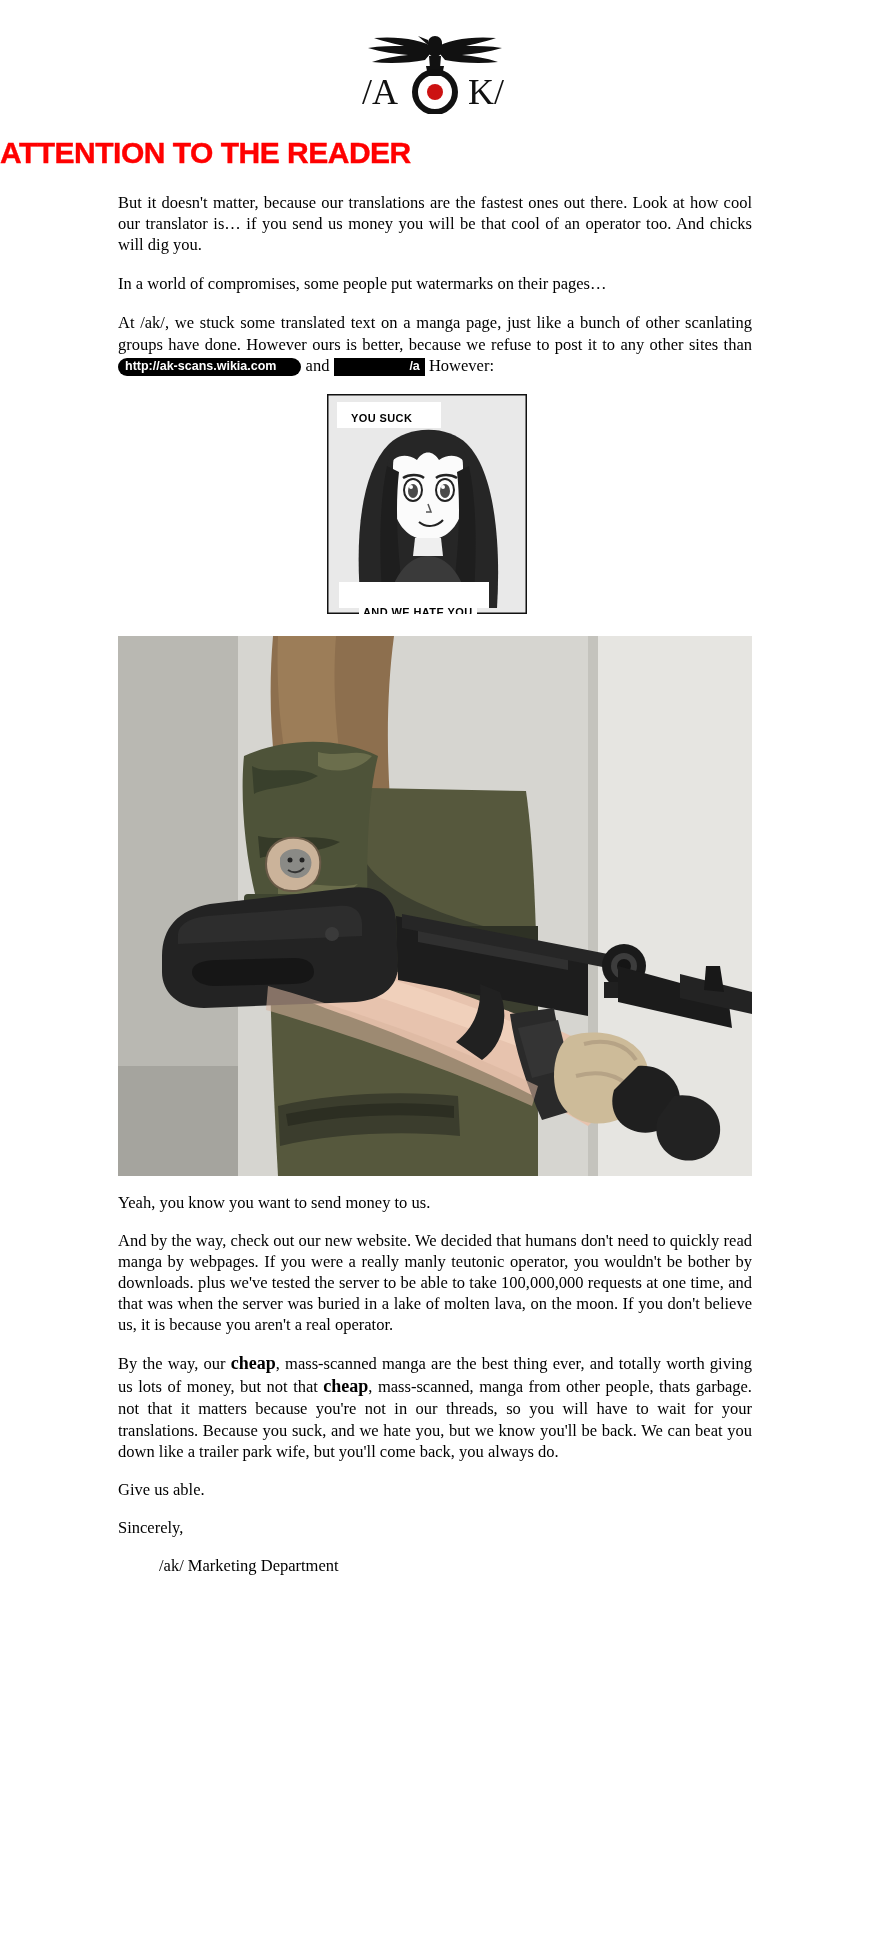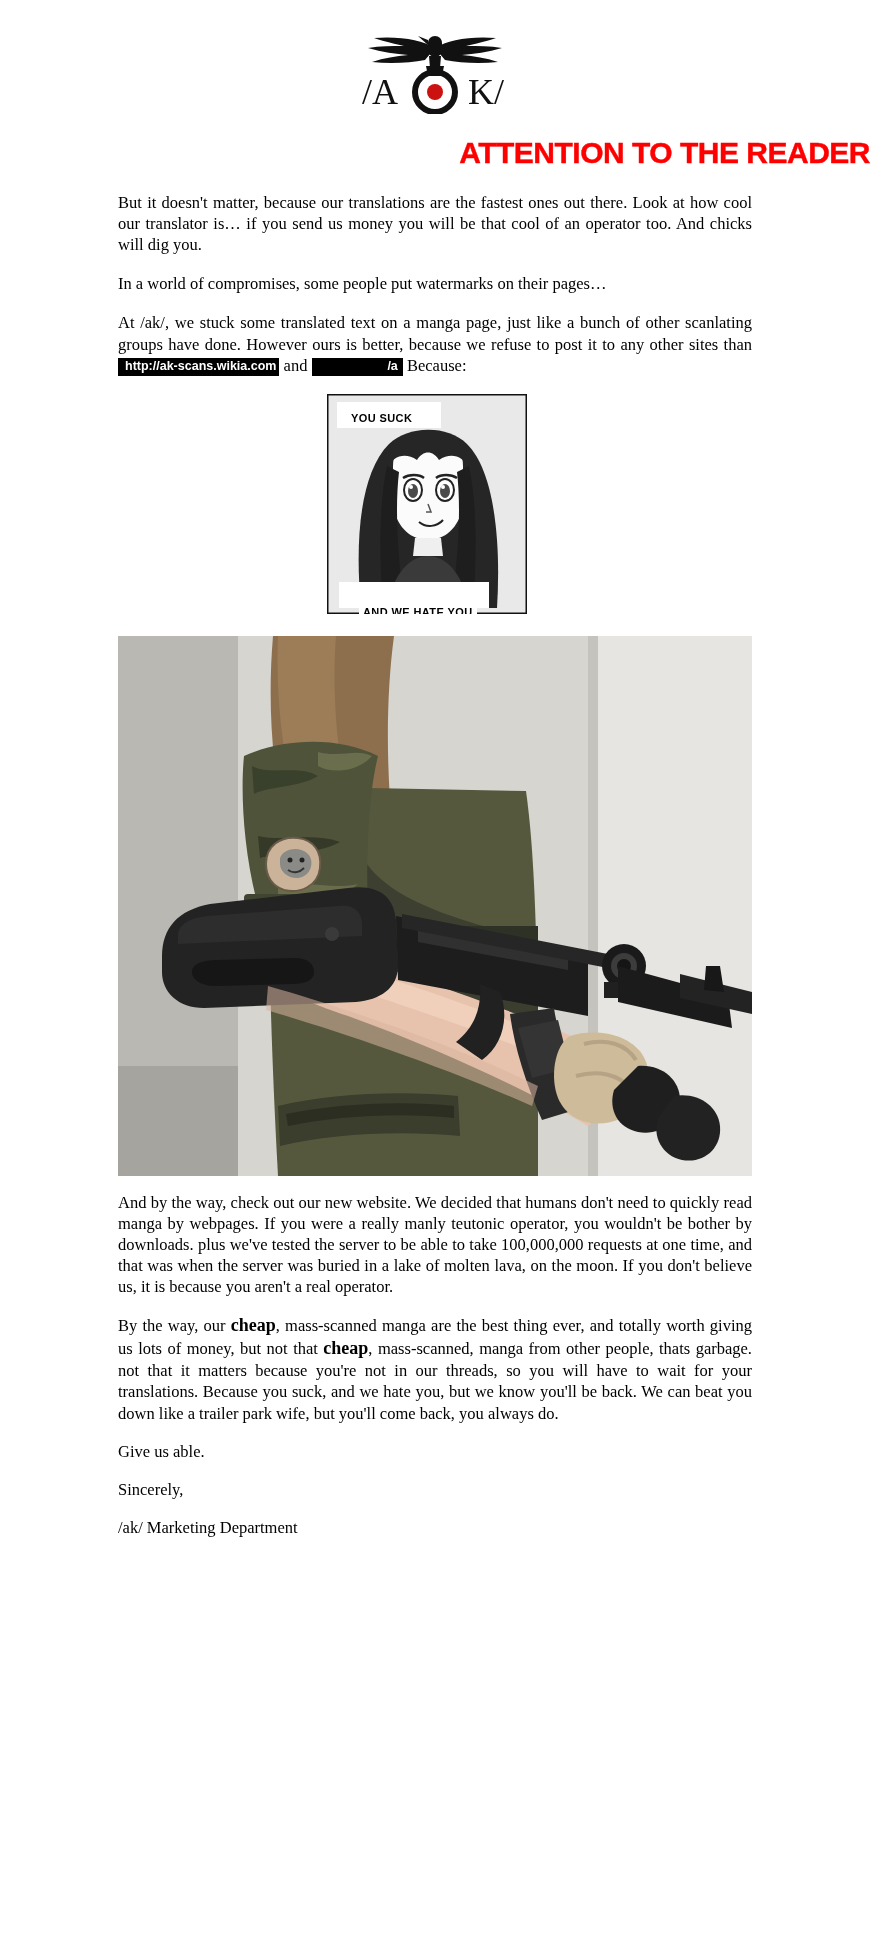--- a/index.html
+++ b/index.html
@@ -31,60 +31,60 @@
   .logo {
     position: relative;
     width: 210px;
     height: 88px;
   }
   .logo svg { display: block; }
 
   
   .title {
     margin: 22px 0 0 0;
-    text-align: right;
+    text-align: left;
     color: #ff0000;
     font-family: "Liberation Sans", sans-serif;
     font-weight: bold;
     font-size: 30px;
     letter-spacing: -0.5px;
     -webkit-text-stroke: 0.4px #ff0000;
   }
 
   
   .content {
     width: 634px;
     margin: 0 auto;
     padding-top: 22px;
   }
   p.body {
     font-size: 16.5px;
     line-height: 1.28;
     text-align: justify;
     margin: 0 0 18px 0;
   }
-  p.body.last { margin-bottom: 0; }
+  p.body.last { margin-bottom: 0; margin-left: 41px; }
   .small-caps-word {
     font-variant: small-caps;
     font-size: 15px;
   }
   .tiny {
     font-size: 18px;
     font-weight: bold;
   }
   .blackbar {
     display: inline-block;
     background: #000;
     color: #ffffff;
     font-family: "Liberation Sans", sans-serif;
     font-size: 12.5px;
     font-weight: bold;
     line-height: 15px;
-    padding: 1px 3px 2px 7px;
-    border-radius: 0;
+    padding: 1px 25px 2px 7px;
+    border-radius: 9px;
     vertical-align: 1px;
     white-space: nowrap;
   }
   .redact {
     display: inline-block;
     background: #000;
     color: #ffffff;
     font-family: "Liberation Sans", sans-serif;
     font-size: 12.5px;
     font-weight: bold;
@@ -179,21 +179,21 @@
 
     <p class="body">But it doesn't matter, because our translations are the fastest ones out there. Look at how cool our translator is… if you send us money you will be that cool of an operator too. And chicks will dig you.</p>
 
     <p class="body">In a world of compromises, some people put watermarks on their pages…</p>
 
     <p class="body">
       <span>At /ak/, we stuck some translated text on a manga page, just like a bunch of other scanlating groups have done. However ours is better, because we refuse to post it to any other sites than</span>
       <span class="blackbar">http://ak-scans.wikia.com</span>
       <span>and</span>
       <span class="redact"><span class="hidden-part">████████</span><span>/a</span></span>
-      <span>Because:</span>
+      <span>However:</span>
     </p>
 
     <div class="manga-wrap">
       <div class="manga">
         <svg class="face" viewBox="0 0 200 220" xmlns="http://www.w3.org/2000/svg">
           <rect x="0" y="0" width="200" height="220" fill="#ffffff"></rect>
 
           <rect x="0" y="0" width="200" height="220" fill="#e9e9e9"></rect>
 
           <path d="M34 214 C 28 150, 32 80, 62 50 C 80 32, 120 30, 140 50 C 168 78, 174 150, 170 214 Z" fill="#262626"></path>
@@ -301,20 +301,21 @@
 
         <path d="M160 470 C 210 458, 280 454, 340 460 L 342 500 C 280 494, 212 498, 162 510 Z" fill="#3b3d2d"></path>
         <path d="M168 478 C 216 468, 282 464, 336 470 L 336 482 C 282 476, 216 480, 170 490 Z" fill="#2c2e22"></path>
 
         <path d="M150 350 C 220 370, 330 406, 420 450 L 414 470 C 320 428, 210 392, 148 374 Z" fill="#d9b49f" opacity="0.55"></path>
       </svg>
     </div>
   </div>
 
   <div class="content footer-block" style="padding-top:0;">
+    <p class="body">Yeah, you know you want to send money to us.</p>
 
     <p class="body">And by the way, check out our new website. We decided that humans don't need to quickly read manga by webpages. If you were a really manly teutonic operator, you wouldn't be bother by downloads. plus we've tested the server to be able to take 100,000,000 requests at one time, and that was when the server was buried in a lake of molten lava, on the moon. If you don't believe us, it is because you aren't a real operator.</p>
 
     <p class="body">
       <span>By the way, our</span>
       <span class="tiny">cheap</span><span>, mass-scanned manga are the best thing ever, and totally worth giving us lots of money, but not that</span>
       <span class="tiny">cheap</span><span>, mass-scanned, manga from other people, thats garbage. not that it matters because you're not in our threads, so you will have to wait for your translations. Because you suck, and we hate you, but we know you'll be back. We can beat you down like a trailer park wife, but you'll come back, you always do.</span>
     </p>
 
     <p class="body">Give us able.</p>

